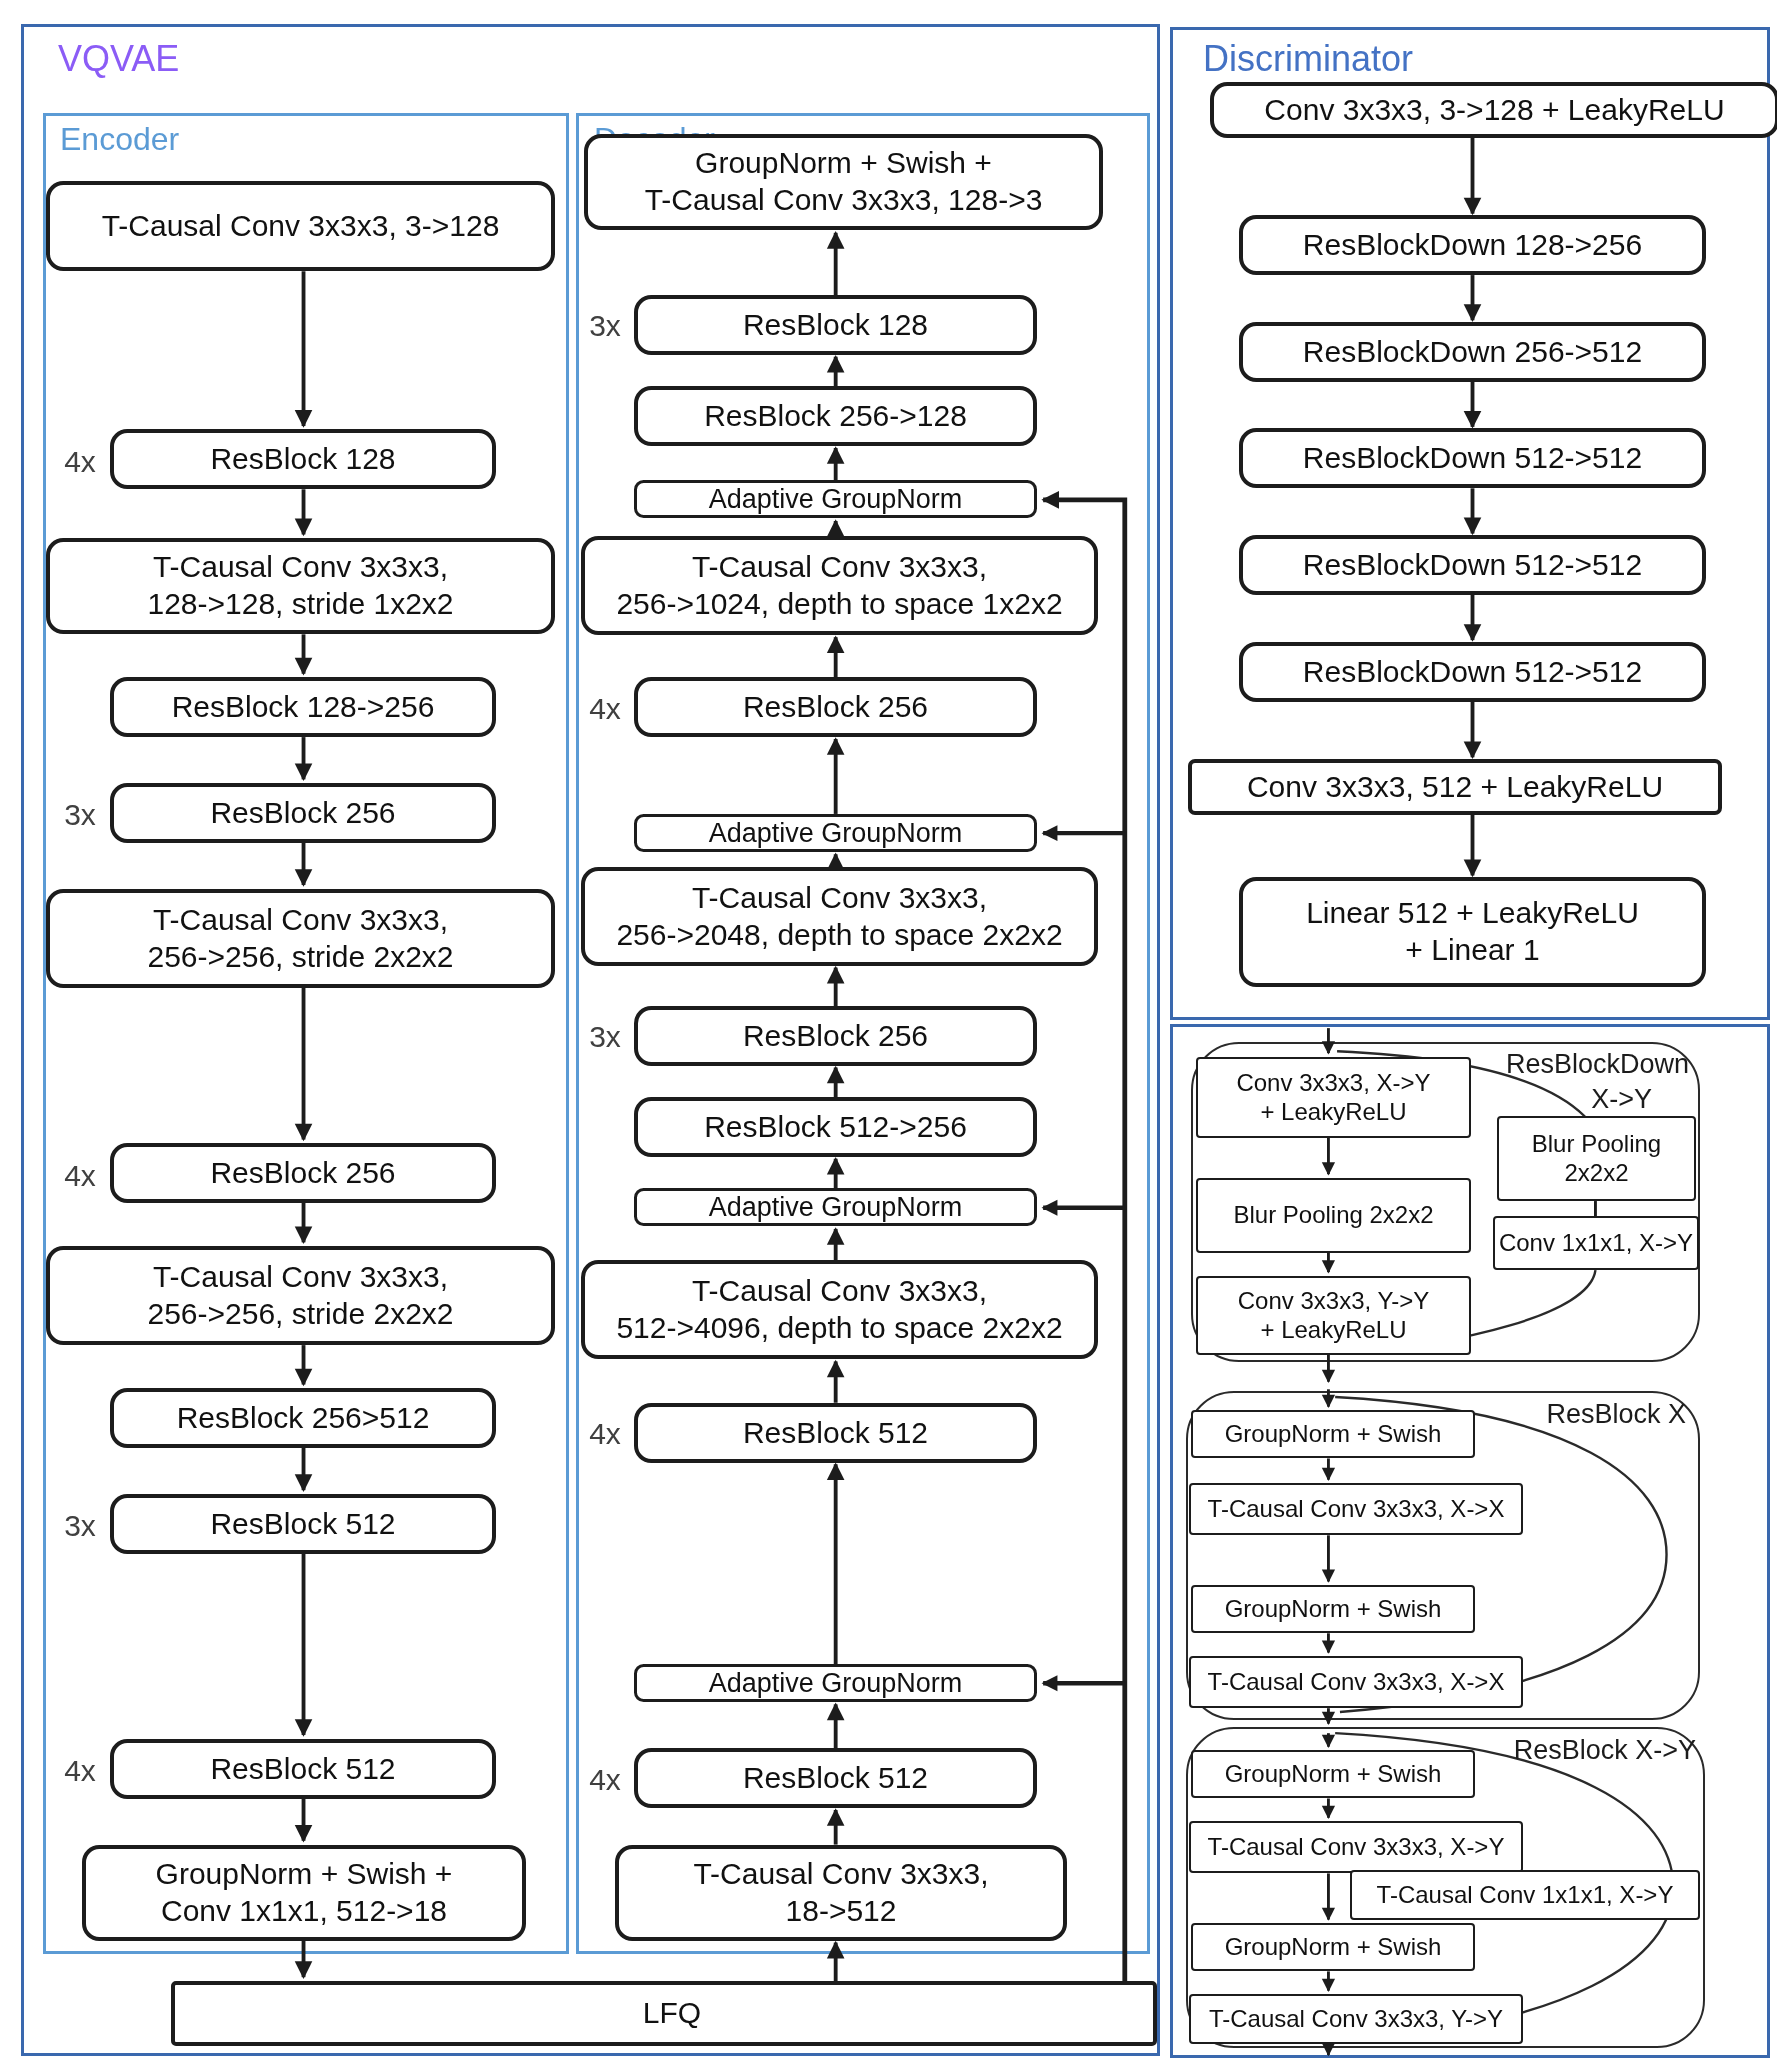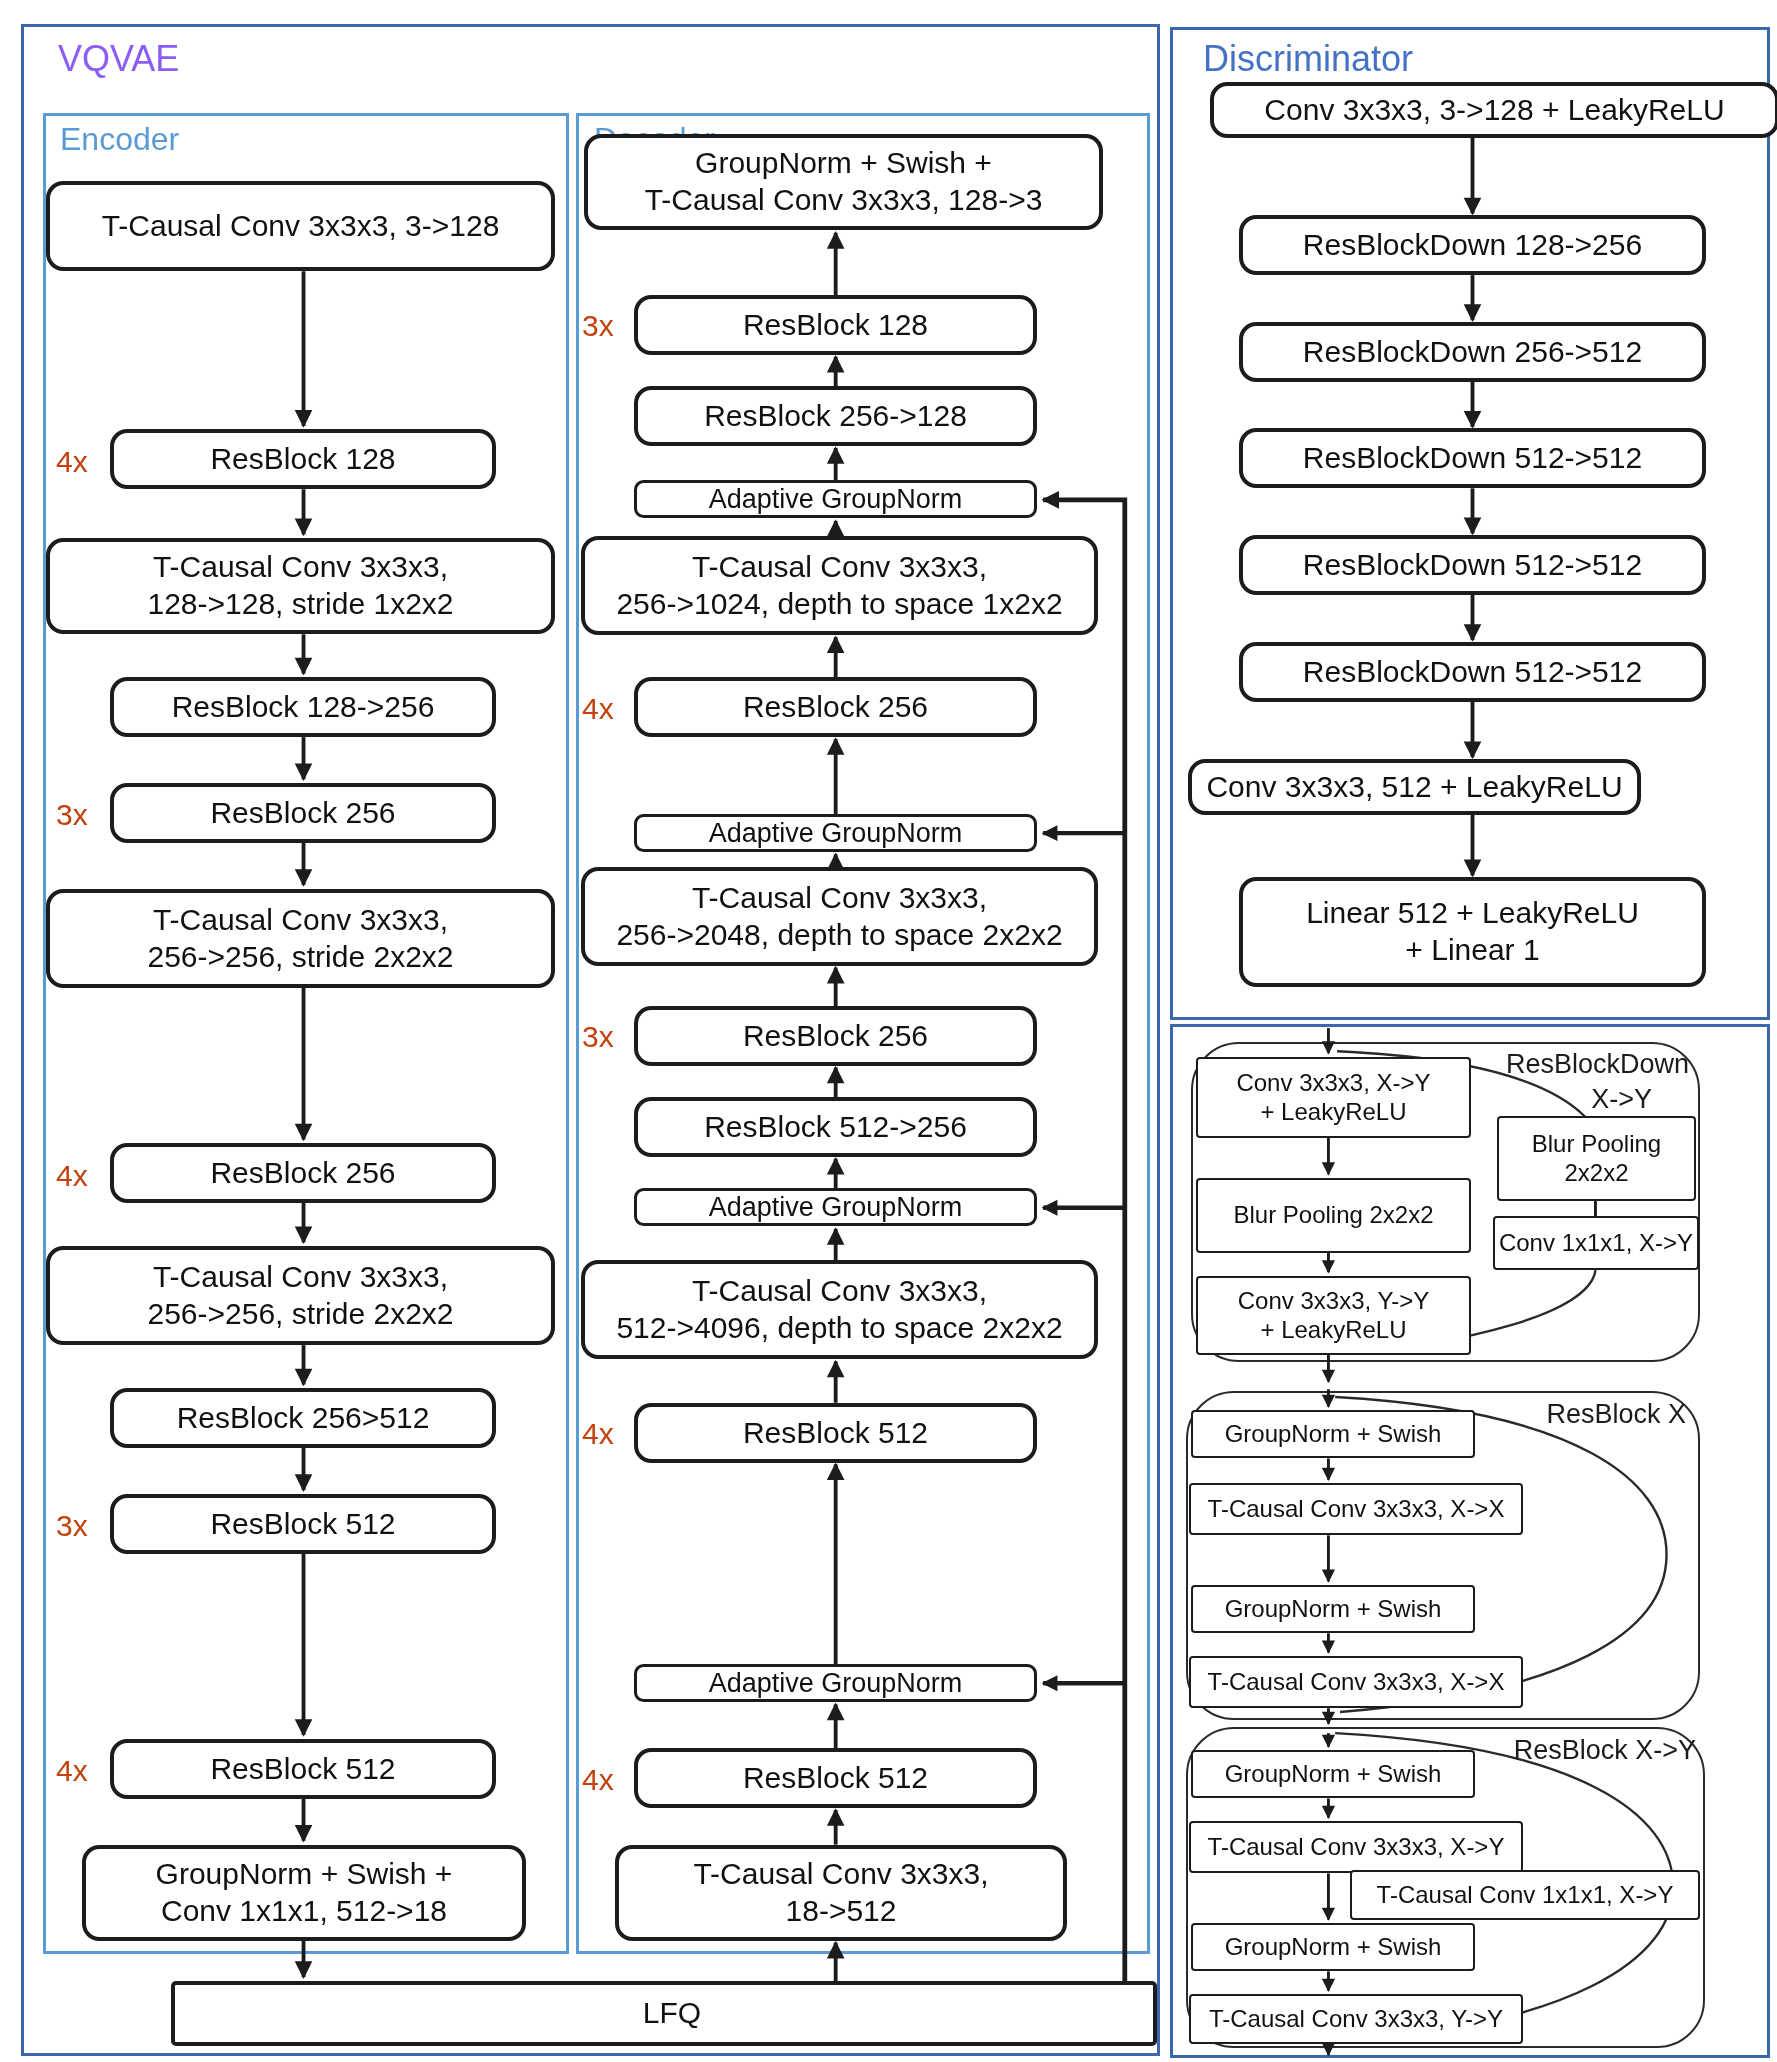--- a/index.html
+++ b/index.html
@@ -7,21 +7,21 @@
   .panel{position:absolute;box-sizing:border-box;background:transparent;}
   .panel.dark{border:3.8px solid #3a68ae;}
   .panel.light{border:3.8px solid #5b9bd5;}
   .big-title{position:absolute;font-size:36px;font-weight:500;}
   .sub-title{position:absolute;font-size:32px;color:#5b9bd5;}
   .node{position:absolute;box-sizing:border-box;background:#fff;border:4.8px solid #1c1c1c;border-radius:17.3px;
         display:flex;align-items:center;justify-content:center;text-align:center;
         white-space:pre-line;font-size:30px;line-height:1.22;color:#111;z-index:3;}
   .node.agn{border-width:3.8px;border-radius:9.6px;font-size:27px;}
   .node.detail{border-width:2.9px;border-radius:4px;font-size:24px;line-height:1.18;}
-  .mult{position:absolute;font-size:30px;color:#c2410c;text-align:left;z-index:3;}
+  .mult{position:absolute;font-size:30px;color:#404040;text-align:center;z-index:3;}
   .outline{position:absolute;box-sizing:border-box;border:2.9px solid #2a2a2a;border-radius:48px;background:transparent;z-index:1;}
   .detail-title{position:absolute;font-size:27px;color:#1c1c1c;text-align:right;z-index:3;}
   svg.wires{position:absolute;left:0;top:0;z-index:2;}
 </style>
 </head>
 <body>
 
 <div class="panel dark" style="left:21px;top:24px;width:1139px;height:2032px;"></div>
 <div class="panel light" style="left:43px;top:113px;width:526px;height:1841px;"></div>
 <div class="panel light" style="left:576px;top:113px;width:574px;height:1841px;"></div>
@@ -170,21 +170,21 @@
 18-&gt;512</div>
 
 <div class="node" style="left:171px;top:1981px;width:986px;height:65px;border-radius:5px;padding-left:16px;">LFQ</div>
 
 <div class="node" style="left:1188px;top:82px;width:569px;height:56px;margin-left:22px;">Conv 3x3x3, 3-&gt;128 + LeakyReLU</div>
 <div class="node" style="left:1239px;top:215px;width:467px;height:60px;">ResBlockDown 128-&gt;256</div>
 <div class="node" style="left:1239px;top:322px;width:467px;height:60px;">ResBlockDown 256-&gt;512</div>
 <div class="node" style="left:1239px;top:428px;width:467px;height:60px;">ResBlockDown 512-&gt;512</div>
 <div class="node" style="left:1239px;top:535px;width:467px;height:60px;">ResBlockDown 512-&gt;512</div>
 <div class="node" style="left:1239px;top:642px;width:467px;height:60px;">ResBlockDown 512-&gt;512</div>
-<div class="node" style="left:1188px;top:759px;width:453px;height:56px;">Conv 3x3x3, 512 + LeakyReLU</div>
+<div class="node" style="left:1188px;top:759px;width:534px;height:56px;border-radius:7px;">Conv 3x3x3, 512 + LeakyReLU</div>
 <div class="node" style="left:1239px;top:877px;width:467px;height:110px;">Linear 512 + LeakyReLU
 + Linear 1</div>
 
 <div class="detail-title" style="left:1401px;top:1049px;width:288px;">ResBlockDown</div>
 <div class="detail-title" style="left:1460px;top:1084px;width:192px;">X-&gt;Y</div>
 <div class="node detail" style="left:1196px;top:1057px;width:275px;height:81px;">Conv 3x3x3, X-&gt;Y
 + LeakyReLU</div>
 <div class="node detail" style="left:1196px;top:1178px;width:275px;height:75px;">Blur Pooling 2x2x2</div>
 <div class="node detail" style="left:1196px;top:1276px;width:275px;height:79px;">Conv 3x3x3, Y-&gt;Y
 + LeakyReLU</div>

